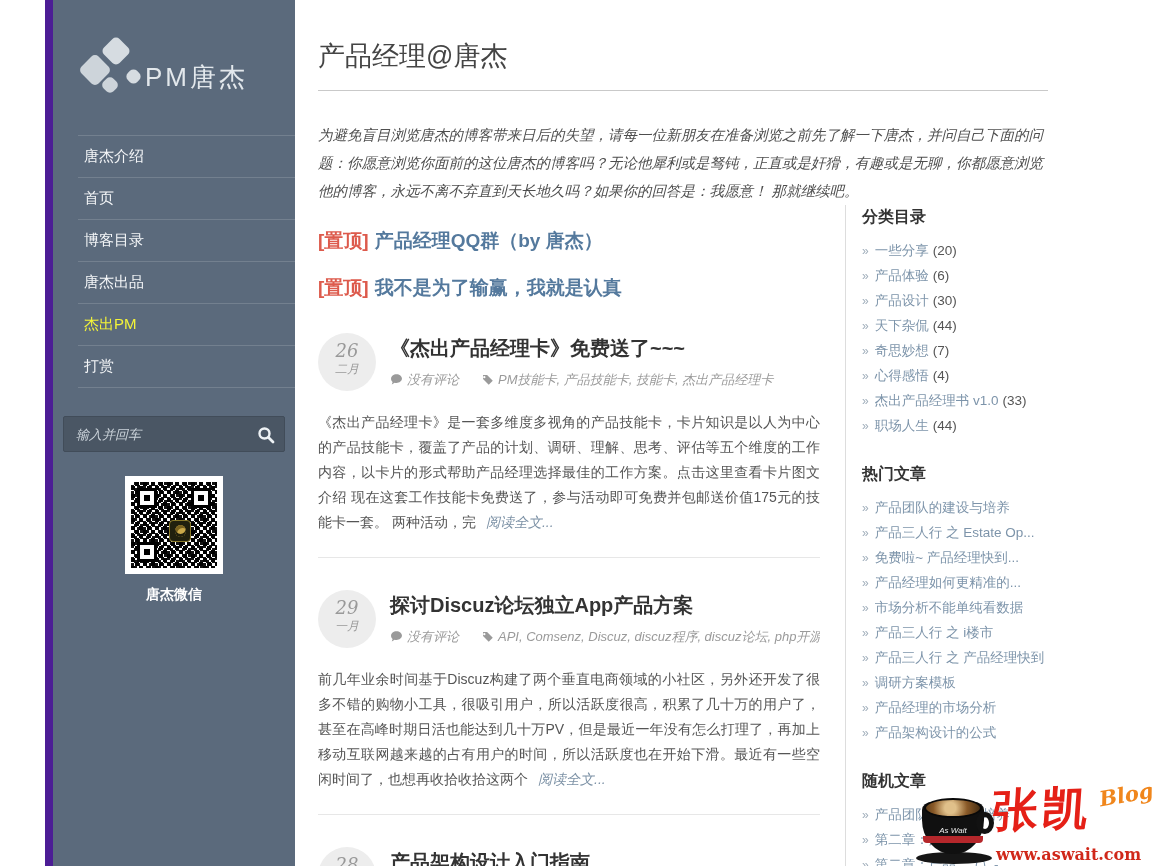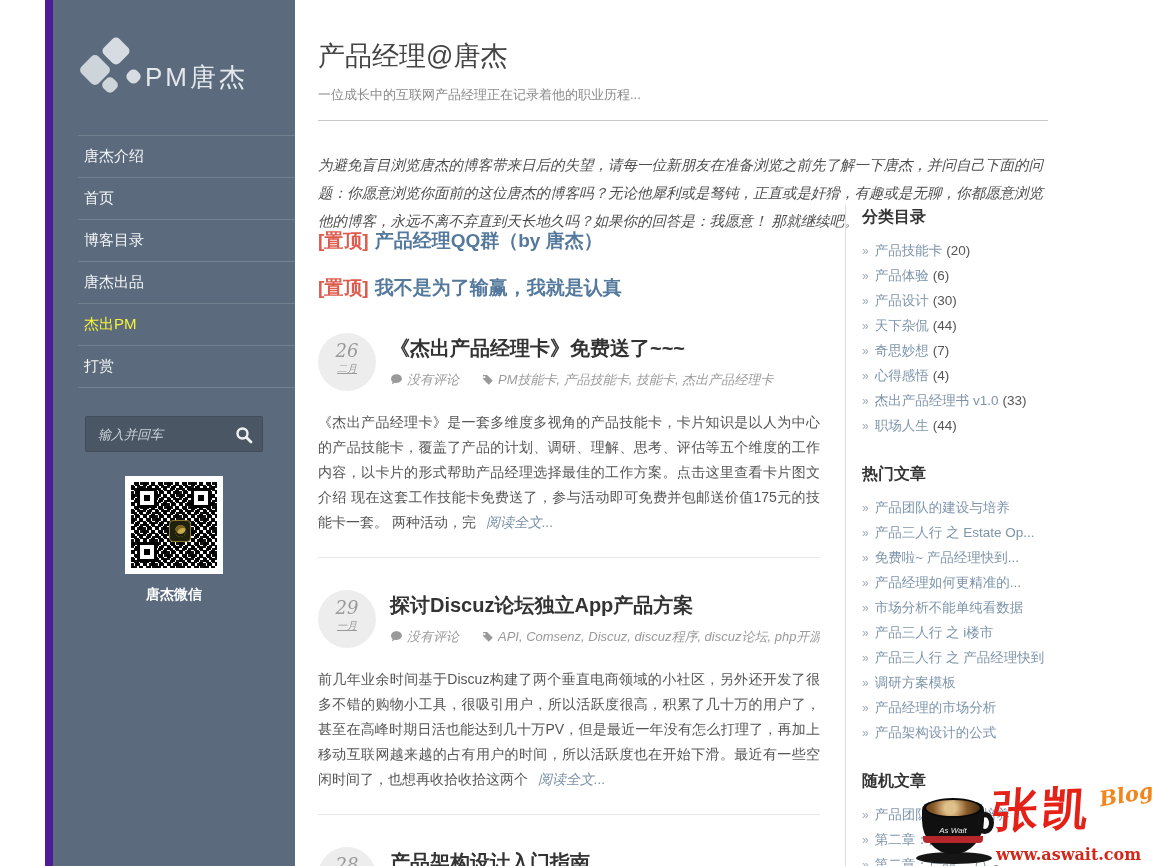--- a/index.html
+++ b/index.html
@@ -17,21 +17,21 @@
   .dm3 { left:74px; top:52px; width:13px; height:13px; background:#d6dce1; }
   .dm4 { left:50px; top:60px; width:14px; height:14px; background:#cdd4da; }
   .logo-text { position:absolute; left:92px; top:42px; color:#e3e8ec;
     font-size:26px; letter-spacing:3px; font-weight:normal; }
   .nav { list-style:none; margin:12px 0 0 25px; }
   .nav li { border-top:1px solid rgba(255,255,255,0.15); }
   .nav li:last-child { border-bottom:1px solid rgba(255,255,255,0.15); }
   .nav a { display:block; padding:11px 0 11px 6px; color:#f4f6f8; font-size:15px;
     text-decoration:none; }
   .nav a.active-yellow { color:#f4f438; }
-  .searchbox { position:relative; margin:28px auto 0; width:178px; height:36px;
+  .searchbox { position:relative; margin:28px auto 0; width:222px; height:36px;
     background:#4a5664; border:1px solid #414c59; border-radius:2px; }
   .searchbox input { position:absolute; left:0; top:0; width:186px; height:34px;
     background:transparent; border:none; outline:none; color:#ccd4db;
     font-size:13px; font-style:italic; padding-left:12px;
     font-family:"Liberation Sans","DejaVu Sans",sans-serif; }
   .searchbox input::placeholder { color:#ccd4db; opacity:1; }
   .search-ic { position:absolute; right:8px; top:8px; width:20px; height:20px; cursor:pointer; }
   .qr-box { position:relative; margin:24px auto 0; width:98px; height:98px;
     background:#fff; padding:6px; }
   .qr-pattern { position:relative; width:86px; height:86px; background-color:#fff;
@@ -64,21 +64,21 @@
   .stream { position:absolute; left:318px; top:228px; width:502px; }
   .pinned { font-size:19px; font-weight:bold; margin-bottom:21px; cursor:pointer; }
   .pinned .pin-badge { color:#dd5a4c; margin-right:6px; }
   .pinned .pin-title { color:#54799d; text-decoration:none; }
   .post { position:relative; margin-top:34px; }
   .post-head { position:relative; padding-left:72px; min-height:58px; }
   .date-badge { position:absolute; left:0; top:-2px; width:58px; height:58px;
     border-radius:50%; background:#ededed; text-align:center; color:#999;
     font-family:"DejaVu Serif","Liberation Serif",serif; font-style:italic; }
   .date-day { display:block; font-size:18px; margin-top:8px; line-height:20px; }
-  .date-month { display:block; font-size:10px; line-height:16px;text-decoration:underline; }
+  .date-month { display:block; font-size:12px; line-height:16px; }
   .post-title { font-size:20px; font-weight:bold; color:#333; cursor:pointer; }
   .post-meta { margin-top:9px; font-size:13px; font-style:italic; color:#9a9a9a;
     white-space:nowrap; overflow:hidden; }
   .meta-ic { display:inline-block; vertical-align:-2px; margin-right:4px; }
   .meta-gap { display:inline-block; width:22px; }
   .excerpt { margin-top:17px; font-size:14px; color:#555; line-height:25px;
     text-align:justify; }
   .read-more { color:#7d92a6; font-style:italic; margin-left:10px; cursor:pointer; }
   .post-sep { border:none; border-top:1px solid #e7e7e7; margin:22px 0 0 0; }
 
@@ -168,21 +168,20 @@
         <span class="finder f-tr"></span>
         <span class="finder f-bl"></span>
         <span class="qr-center"></span>
       </div>
     </div>
     <div class="qr-caption">唐杰微信</div>
   </div>
 
   <div class="content-header">
     <h1 class="site-title">产品经理@唐杰</h1>
-    <div class="site-subtitle">一位成长中的互联网产品经理正在记录着他的职业历程...</div>
     <hr class="header-rule">
     <p class="intro">为避免盲目浏览唐杰的博客带来日后的失望，请每一位新朋友在准备浏览之前先了解一下唐杰，并问自己下面的问题：你愿意浏览你面前的这位唐杰的博客吗？无论他犀利或是驽钝，正直或是奸猾，有趣或是无聊，你都愿意浏览他的博客，永远不离不弃直到天长地久吗？如果你的回答是：我愿意！ 那就继续吧。</p>
   </div>
 
   <div class="stream">
     <div class="pinned">
       <span class="pin-badge">[置顶]</span><a class="pin-title" href="#">产品经理QQ群（by 唐杰）</a>
     </div>
     <div class="pinned">
       <span class="pin-badge">[置顶]</span><a class="pin-title" href="#">我不是为了输赢，我就是认真</a>
@@ -237,21 +236,21 @@
       </div>
     </div>
   </div>
 
   <div class="v-divider"></div>
   <div class="right-col">
 
     <div class="widget">
       <h3>分类目录</h3>
       <ul>
-        <li><span class="warrow">»</span><a class="wlink" href="#">产品技能卡</a><span class="wcount">(20)</span></li>
+        <li><span class="warrow">»</span><a class="wlink" href="#">一些分享</a><span class="wcount">(20)</span></li>
         <li><span class="warrow">»</span><a class="wlink" href="#">产品体验</a><span class="wcount">(6)</span></li>
         <li><span class="warrow">»</span><a class="wlink" href="#">产品设计</a><span class="wcount">(30)</span></li>
         <li><span class="warrow">»</span><a class="wlink" href="#">天下杂侃</a><span class="wcount">(44)</span></li>
         <li><span class="warrow">»</span><a class="wlink" href="#">奇思妙想</a><span class="wcount">(7)</span></li>
         <li><span class="warrow">»</span><a class="wlink" href="#">心得感悟</a><span class="wcount">(4)</span></li>
         <li><span class="warrow">»</span><a class="wlink" href="#">杰出产品经理书 v1.0</a><span class="wcount">(33)</span></li>
         <li><span class="warrow">»</span><a class="wlink" href="#">职场人生</a><span class="wcount">(44)</span></li>
       </ul>
     </div>
 

